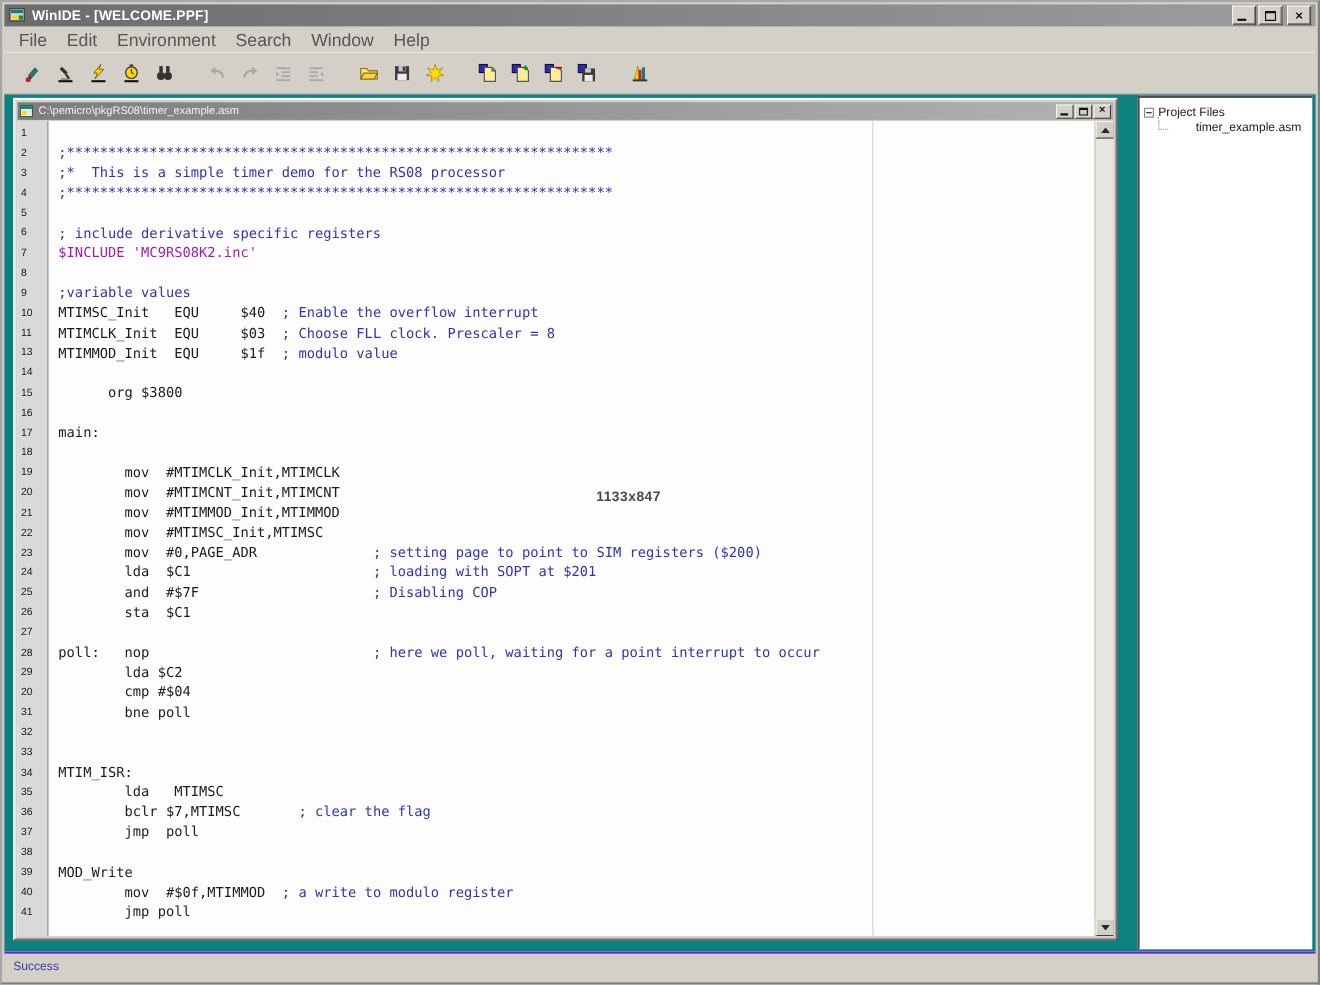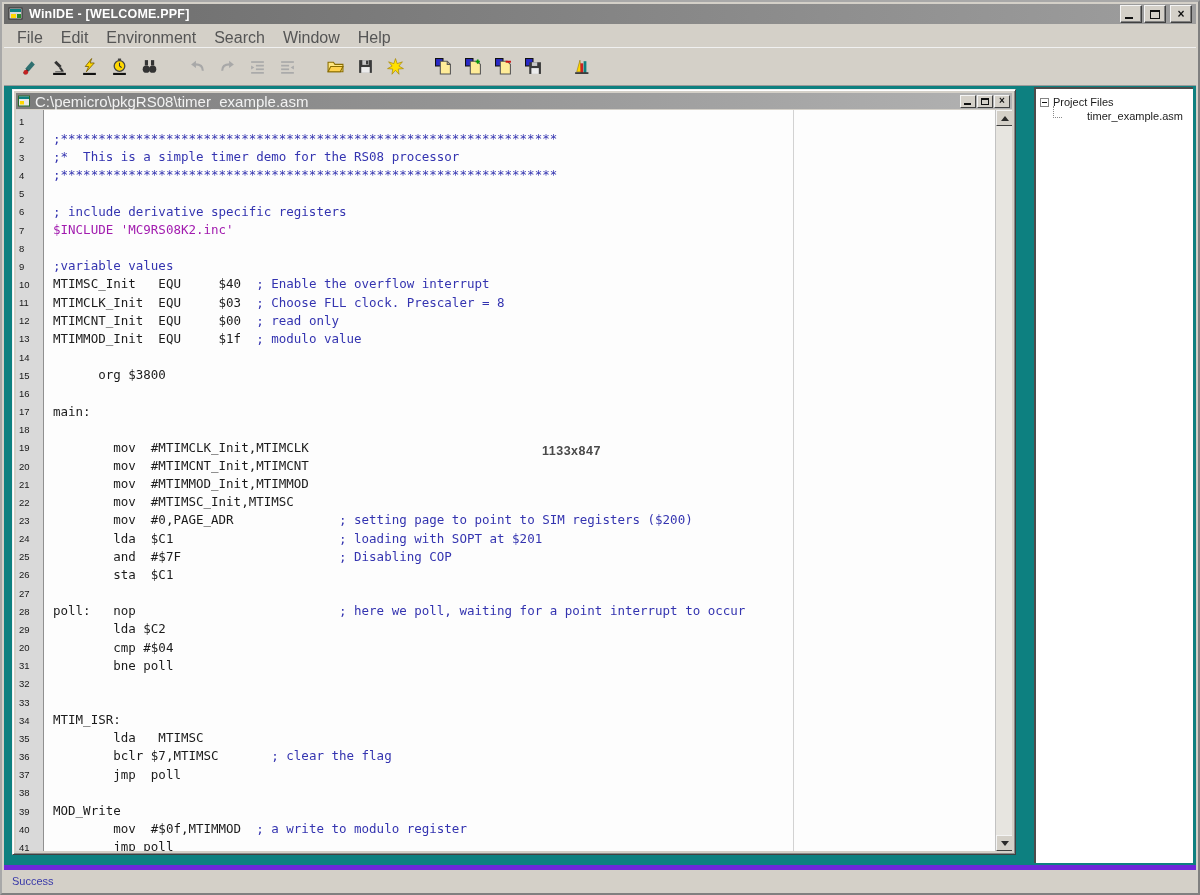--- a/index.html
+++ b/index.html
@@ -31,21 +31,21 @@
   .tbtn.group-start { margin-left:18px; }
   .tbtn svg { width:17px; height:17px; }
 
   
   .client { position:absolute; left:2px; top:84px; right:2px; bottom:28px; background:#0d8080; overflow:hidden; }
 
   
   .docwin { position:absolute; left:8px; top:3px; width:1004px; height:766px; background:#d4d0c8;
     border:1px solid #404040; border-top-color:#f0f0f0; border-left-color:#f0f0f0; box-shadow:inset 1px 1px 0 #fff, inset -1px -1px 0 #8a8a8a; padding:3px; }
   .doc-titlebar { height:16px; background:linear-gradient(90deg,#7d7d7d,#b2b2b2); display:flex; align-items:center; padding:0 2px; }
-  .doc-titlebar .doctitle { color:#f2f2f2; font-size:15px; margin-left:4px; white-space:nowrap; }
+  .doc-titlebar .doctitle { color:#f2f2f2; font-size:10px; margin-left:4px; white-space:nowrap; }
   .docbtns { margin-left:auto; display:flex; gap:1px; }
   .docbtn { width:16px; height:13px; background:#d4d0c8; border:1px solid #404040; border-top-color:#f4f4f4; border-left-color:#f4f4f4;
     display:flex; align-items:center; justify-content:center; position:relative; }
   .docbtn .g-min { left:3px; bottom:2px; width:7px; }
   .docbtn .g-max { width:8px; height:7px; }
   .docbtn .g-close { font-size:10px; }
 
   
   .editor { position:absolute; left:3px; top:20px; right:3px; bottom:3px; background:#fdfdfd; overflow:hidden; }
   .gutter-bg { position:absolute; left:0; top:0; bottom:0; width:28px; background:#d9d9d9; border-right:1px solid #909090; }
@@ -74,21 +74,21 @@
   .tree-root { display:flex; align-items:center; }
   .expander { width:9px; height:9px; border:1px solid #848484; background:#fff; position:relative; flex:0 0 9px; }
   .expander::after { content:""; position:absolute; left:1px; right:1px; top:3px; height:1px; background:#111; }
   .tree-root .label { margin-left:4px; }
   .tree-child { display:flex; align-items:flex-end; margin-left:13px; height:15px; }
   .connector { width:9px; height:12px; border-left:1px dotted #8a8a8a; border-bottom:1px dotted #8a8a8a; margin-bottom:5px; }
   .tree-child .label { margin-left:3px; position:relative; top:-1px;padding-left:22px; }
 
   
   .statusbar { position:absolute; left:2px; right:2px; bottom:2px; height:26px; background:#d4d0c8;
-    border-top:5px solid #6d28d9; display:flex; align-items:center; padding-left:8px; }
+    border-top:2px solid #6d28d9; display:flex; align-items:center; padding-left:8px; }
   .status-text { font-size:11px; color:#3a3aa8; }
 </style>
 </head>
 <body>
 
 <div class="app">
 
   <div class="titlebar">
     <span style="display:inline-flex;">
       <svg width="16" height="16" viewBox="0 0 16 16">
@@ -314,24 +314,20 @@
             </div>
             <div class="row">
               <span class="ln">10</span>
               <span class="lc"><span class="seg-code">MTIMSC_Init   EQU     $40  </span><span class="seg-comment">; Enable the overflow interrupt</span></span>
             </div>
             <div class="row">
               <span class="ln">11</span>
               <span class="lc"><span class="seg-code">MTIMCLK_Init  EQU     $03  </span><span class="seg-comment">; Choose FLL clock. Prescaler = 8</span></span>
             </div>
             <div class="row">
-              <span class="ln">12</span>
-              <span class="lc"><span class="seg-code">MTIMCNT_Init  EQU     $00  </span><span class="seg-comment">; read only</span></span>
-            </div>
-            <div class="row">
               <span class="ln">13</span>
               <span class="lc"><span class="seg-code">MTIMMOD_Init  EQU     $1f  </span><span class="seg-comment">; modulo value</span></span>
             </div>
             <div class="row">
               <span class="ln">14</span>
               <span class="lc"></span>
             </div>
             <div class="row">
               <span class="ln">15</span>
               <span class="lc"><span class="seg-code">      org $3800</span></span>

